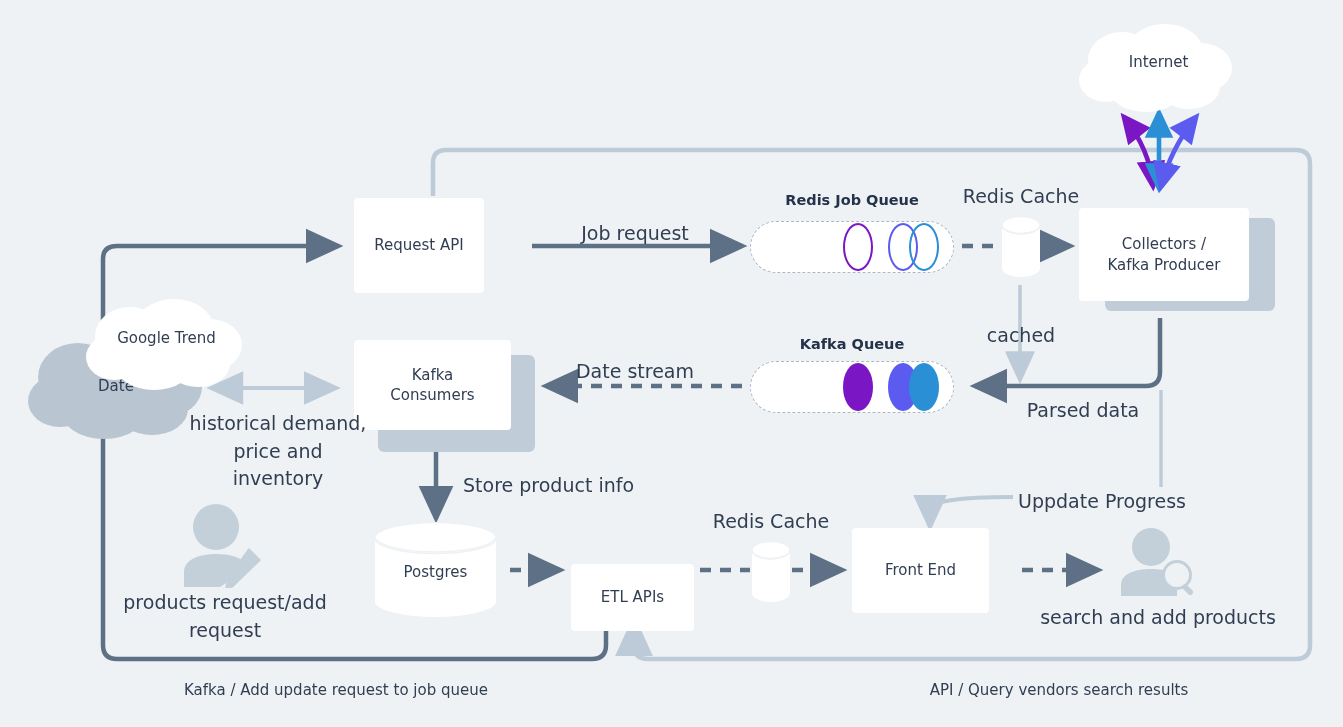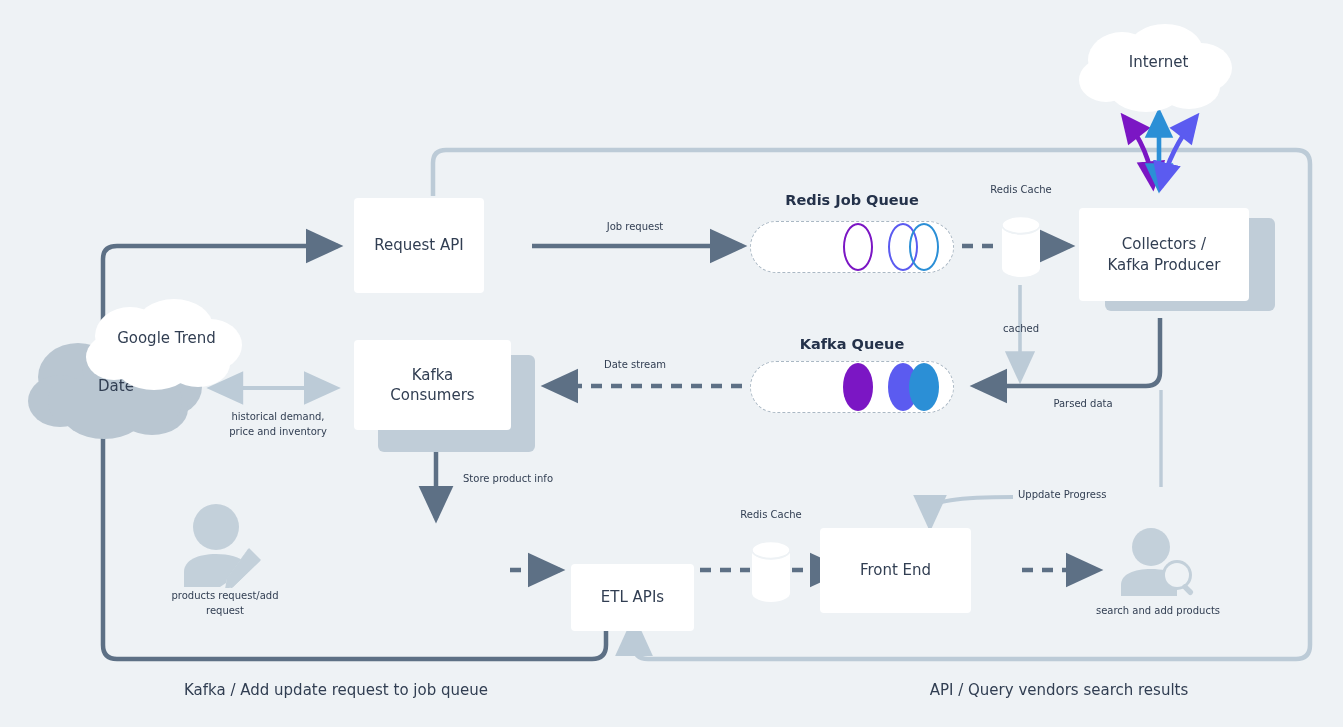--- a/index.html
+++ b/index.html
@@ -42,21 +42,21 @@
     position: absolute;
     background: #c0cdd8;
     border-radius: 6px;
     z-index: 5;
   }
 
   
   .lbl {
     position: absolute;
     color: #313e52;
-    font-size: 10px;
+    font-size: 19px;
     line-height: 1.45;
     white-space: pre;
     z-index: 7;
   }
   .lbl-bold {
     font-weight: bold;
     font-size: 14.5px;
     color: #24324a;
   }
   .lbl-center { text-align: center; }
@@ -243,28 +243,36 @@
   <div class="node-box" style="left:354px; top:340px; width:157px; height:90px; white-space:pre-line;">
     <span>Kafka
 Consumers</span>
   </div>
 
   <div class="node-box" style="left:1079px; top:208px; width:170px; height:93px; white-space:pre-line;">
     <span>Collectors /
 Kafka Producer</span>
   </div>
 
-  <div class="node-box" style="left:820px; top:528px; width:151px; height:85px;">
+  <div class="node-box" style="left:852px; top:528px; width:137px; height:85px;">
     <span>Front End</span>
   </div>
 
   <div class="node-box" style="left:571px; top:528px; width:123px; height:67px;margin-top:36px;">
     <span>ETL APIs</span>
   </div>
 
+  <div class="cyl" style="left:374px; top:522px; width:123px; height:97px;">
+    <svg width="123" height="97" viewBox="0 0 123 97">
+      <path d="M1,16 L1,81 A61,16 0 0 0 122,81 L122,16 Z" fill="#ffffff"></path>
+      <ellipse cx="61.5" cy="16" rx="60.5" ry="15.5" fill="#ffffff" stroke="#eef2f5" stroke-width="1.6"></ellipse>
+      <path d="M1,16 A61,16 0 0 0 122,16" fill="none" stroke="#eef2f5" stroke-width="1.6"></path>
+    </svg>
+    <div class="cyl-text" style="top:41px;">Postgres</div>
+  </div>
 
   <div class="cyl" style="left:1001px; top:216px; width:40px; height:62px;">
     <svg width="40" height="62" viewBox="0 0 40 62">
       <path d="M1,9 L1,52 A19,9 0 0 0 39,52 L39,9 Z" fill="#ffffff"></path>
       <ellipse cx="20" cy="9" rx="19" ry="8.5" fill="#ffffff" stroke="#eef2f5" stroke-width="1.4"></ellipse>
       <path d="M1,9 A19,9 0 0 0 39,9" fill="none" stroke="#eef2f5" stroke-width="1.4"></path>
     </svg>
   </div>
 
   <div class="cyl" style="left:751px; top:541px; width:40px; height:62px;">

